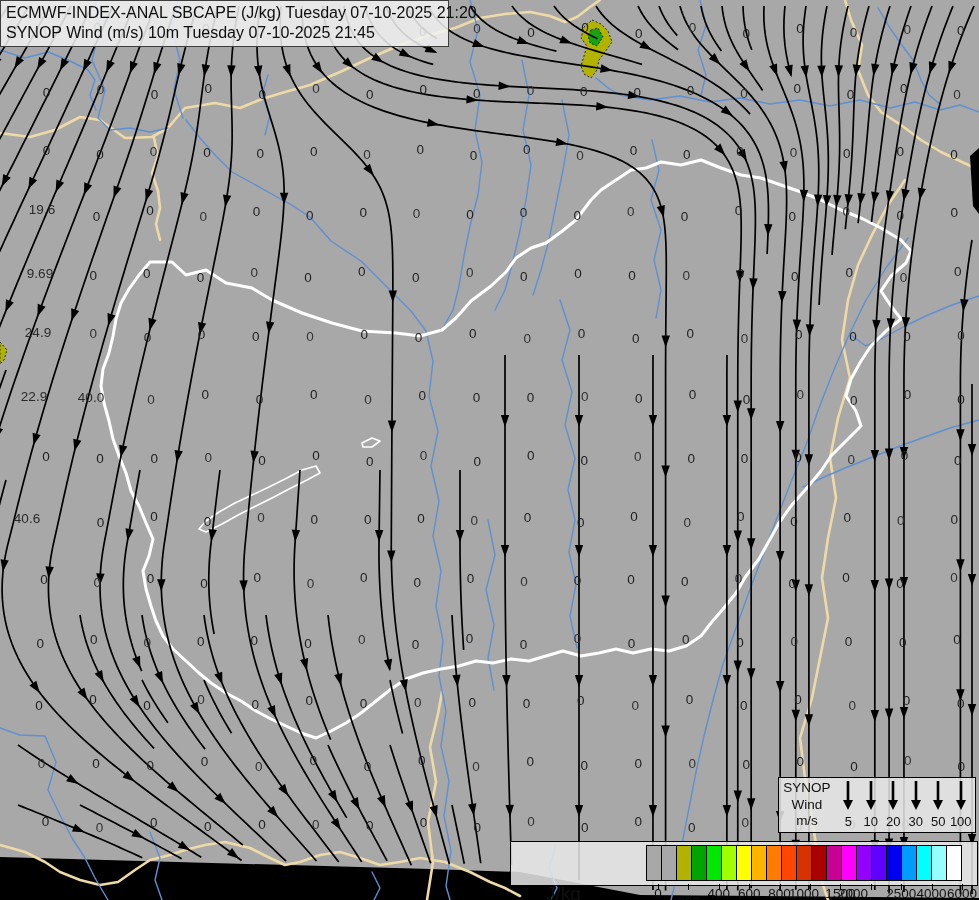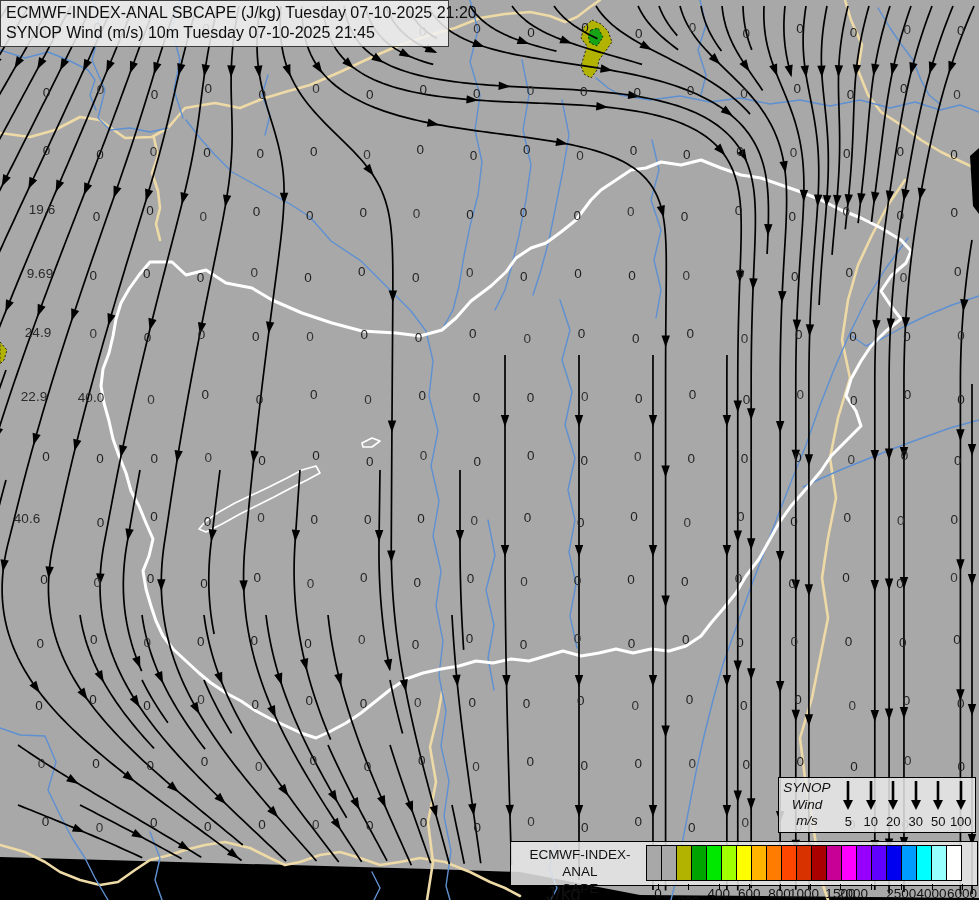--- a/index.html
+++ b/index.html
@@ -5,21 +5,21 @@
   html,body{margin:0;padding:0;background:#000;}
   .stage{position:relative;width:979px;height:900px;overflow:hidden;background:#000;
          font-family:"Liberation Sans",sans-serif;}
   #map-svg{position:absolute;left:0;top:0;z-index:1;}
   #map-svg text{font-family:"Liberation Sans",sans-serif;}
   .title-box{position:absolute;left:0;top:0;width:438px;background:rgba(241,241,241,0.86);
              border:1px solid #3c3c3c;padding:2px 4px 4px 5px;z-index:5;}
   .title-line{font-size:16px;line-height:19.5px;color:#0e0e0e;white-space:nowrap;}
   .wind-legend{position:absolute;left:778px;top:777px;width:196px;height:54px;
                background:rgba(233,233,233,0.85);border:1px solid #000;z-index:5;display:flex;}
-  .wl-labels{width:56px;padding-left:0;padding-top:2px;font-style:italic;}
+  .wl-labels{width:56px;padding-left:0;padding-top:2px;}
   .wl-label{font-size:13.5px;line-height:16.5px;color:#111;text-align:center;}
   .wl-cols{display:flex;margin-left:2px;padding-top:2px;}
   .wl-col{width:22.5px;text-align:center;}
   .wl-num{font-size:13px;color:#111;margin-top:0;}
   .cape-legend{position:absolute;left:510px;top:841px;width:466px;height:43px;
                background:rgba(233,233,233,0.85);border:1px solid #000;z-index:5;}
   .cl-labels{position:absolute;left:4px;top:4px;width:130px;}
   .cl-label{font-size:13.5px;line-height:17px;color:#111;text-align:center;}
   .cl-bar{position:absolute;left:135px;top:3px;display:flex;}
   .cl-swatch{width:14px;height:34px;border:1px solid #000;margin-left:-1px;}
@@ -623,24 +623,20 @@
             <polygon points="3,20 13,20 8,30" fill="#000"></polygon>
           </svg><div class="wl-num">50</div></div>
         <div class="wl-col"><svg width="16" height="30">
             <line x1="8" y1="1" x2="8" y2="21" stroke="#000" stroke-width="2.6"></line>
             <polygon points="3,20 13,20 8,30" fill="#000"></polygon>
           </svg><div class="wl-num">100</div></div>
       </div>
   </div>
 
   <div class="cape-legend">
-    <div class="cl-labels">
-      <div class="cl-label">ECMWF-INDEX-ANAL</div>
-      <div class="cl-label">CAPE</div>
-    </div>
     <div class="cl-bar" id="cl-bar">
         <div class="cl-swatch" style="background: rgb(168, 168, 168);"></div>
         <div class="cl-swatch" style="background: rgb(168, 168, 168);"></div>
         <div class="cl-swatch" style="background: rgb(178, 178, 0);"></div>
         <div class="cl-swatch" style="background: rgb(0, 164, 0);"></div>
         <div class="cl-swatch" style="background: rgb(0, 232, 0);"></div>
         <div class="cl-swatch" style="background: rgb(160, 255, 0);"></div>
         <div class="cl-swatch" style="background: rgb(255, 255, 0);"></div>
         <div class="cl-swatch" style="background: rgb(255, 180, 0);"></div>
         <div class="cl-swatch" style="background: rgb(255, 124, 0);"></div>

